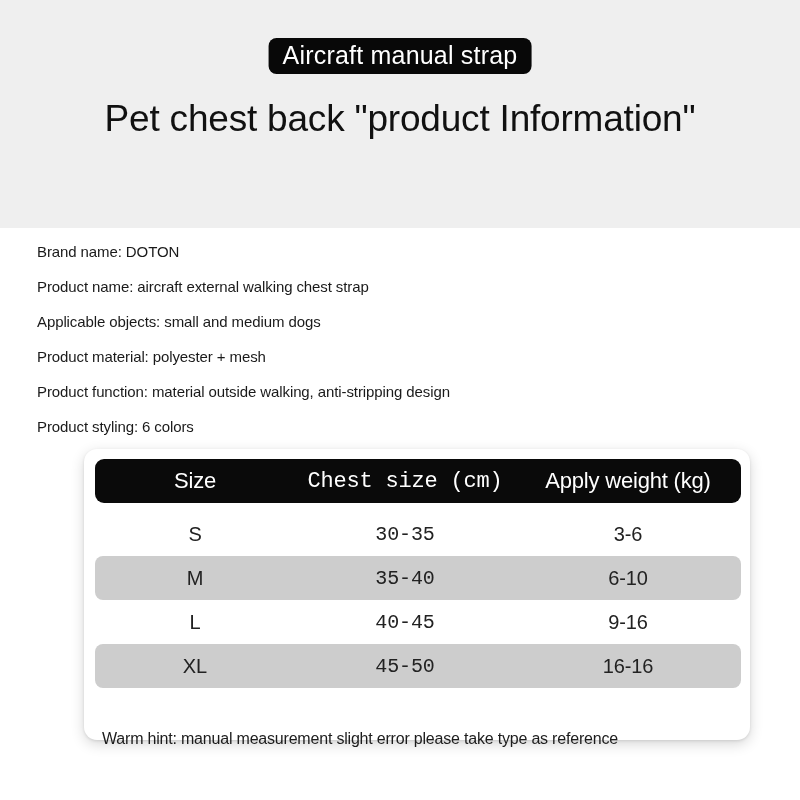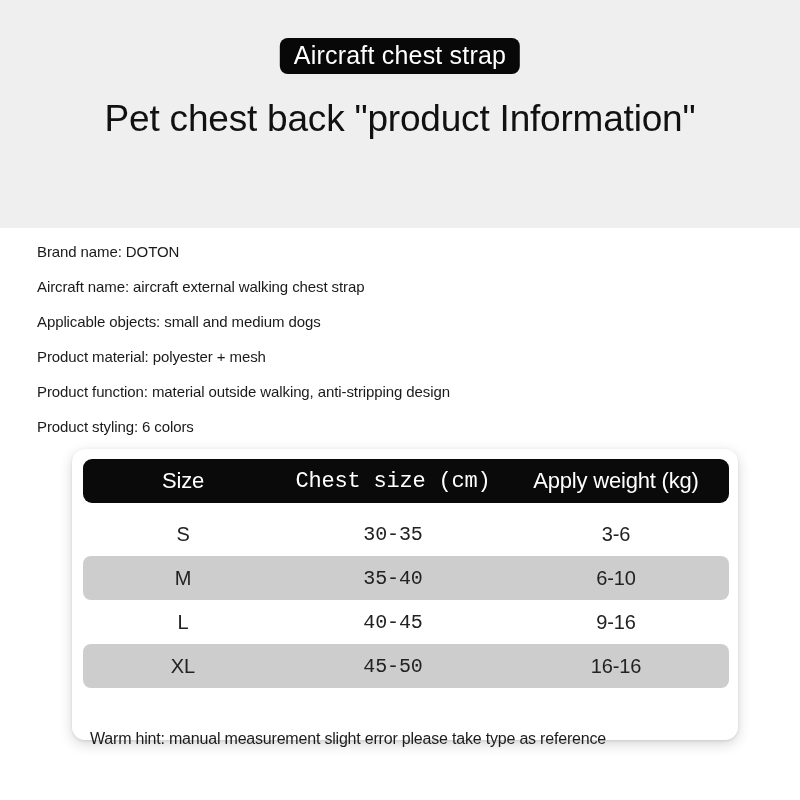--- a/index.html
+++ b/index.html
@@ -63,21 +63,21 @@
     font-size: 15px;
     line-height: 35px;
     color: #1a1a1a;
     white-space: nowrap;
     letter-spacing: -0.1px;
   }
 
   
   .size-card {
     position: absolute;
-    left: 72px;
+    left: 84px;
     top: 449px;
     width: 666px;
     height: 291px;
     background: #ffffff;
     border-radius: 13px;
     box-shadow: 0 4px 14px rgba(0,0,0,0.16), 0 1px 3px rgba(0,0,0,0.10);
   }
 
   .table-head {
     position: absolute;
@@ -135,27 +135,27 @@
     color: #1c1c1c;
     white-space: nowrap;
     letter-spacing: -0.2px;
     margin-top: 28px;
   }
 </style>
 </head>
 <body>
 
 <div class="header-band">
-  <div class="badge">Aircraft chest strap</div>
+  <div class="badge">Aircraft manual strap</div>
   <div class="page-title">Pet chest back "product Information"</div>
 </div>
 
 <div class="info-list">
   <div class="info-line">Brand name: DOTON</div>
-  <div class="info-line">Aircraft name: aircraft external walking chest strap</div>
+  <div class="info-line">Product name: aircraft external walking chest strap</div>
   <div class="info-line">Applicable objects: small and medium dogs</div>
   <div class="info-line">Product material: polyester + mesh</div>
   <div class="info-line">Product function: material outside walking, anti-stripping design</div>
   <div class="info-line">Product styling: 6 colors</div>
 </div>
 
 <div class="size-card">
 
   <div class="table-head">
     <div class="cell c-size">Size</div>

